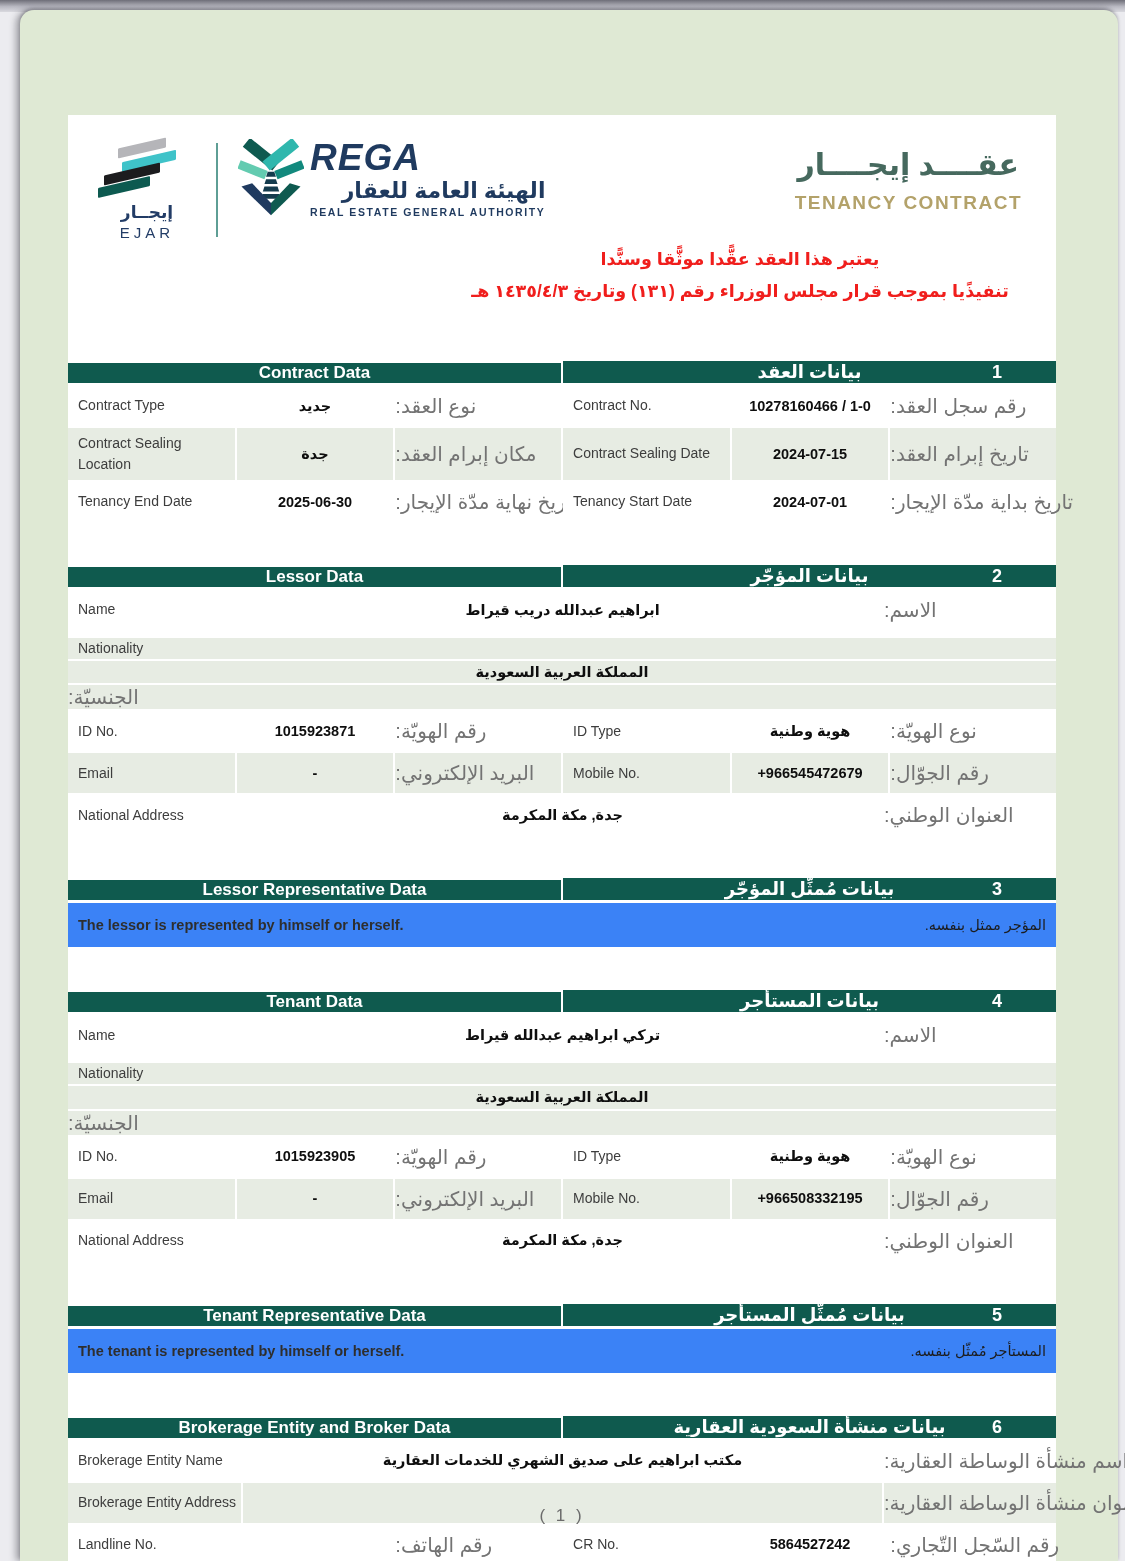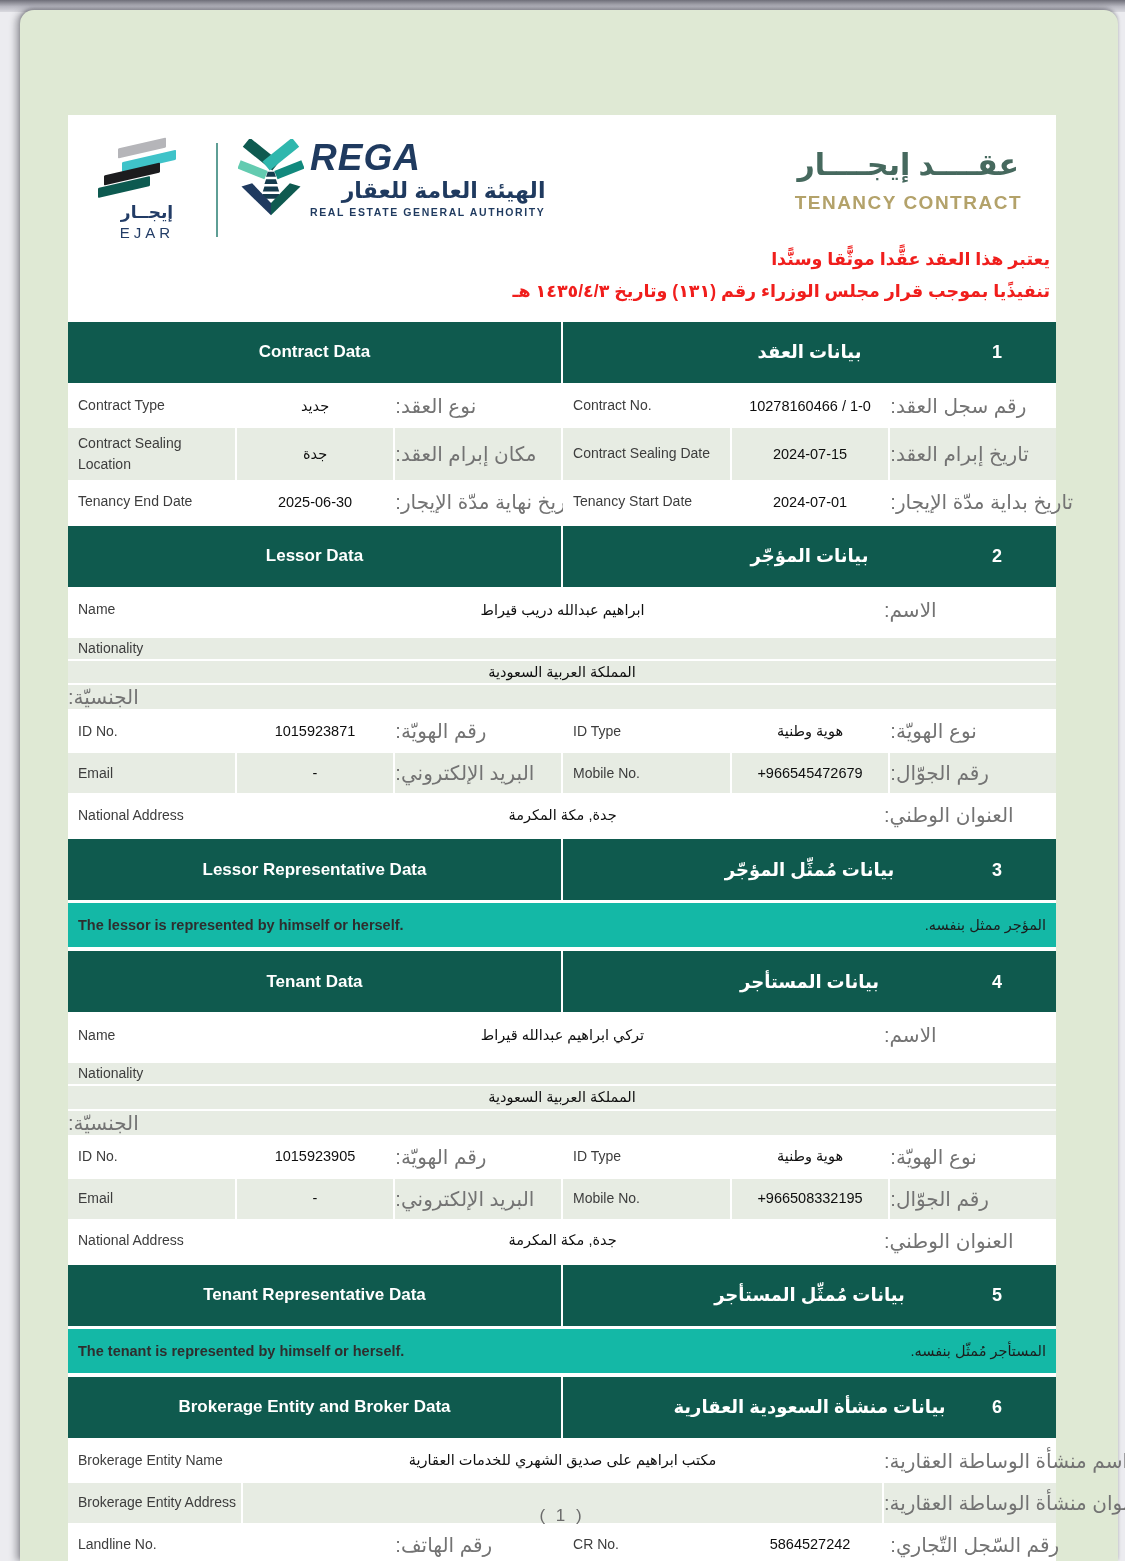--- a/index.html
+++ b/index.html
@@ -38,44 +38,44 @@
   .logo-divider{width:2px;height:94px;background:#5e9e95;margin:6px 20px 0 14px;}
   .rega-logo{display:flex;align-items:flex-start;padding-top:2px;}
   .rega-text{margin-left:6px;}
   .rega-name{font-size:37px;font-weight:bold;color:#1f3a5f;letter-spacing:1px;line-height:1;font-style:italic;}
   .rega-ar{font-size:22px;font-weight:bold;color:#1f3a5f;text-align:right;direction:rtl;line-height:1.2;margin-top:2px;}
   .rega-sub{font-size:10.5px;font-weight:bold;color:#1f3a5f;letter-spacing:1.6px;margin-top:2px;}
   .titles{margin-left:auto;text-align:center;padding:10px 24px 0 0;}
   .title-ar{font-size:30px;font-weight:bold;color:#46695e;direction:rtl;}
   .title-en{font-size:19px;font-weight:bold;color:#b3a26a;letter-spacing:1.5px;margin-top:10px;}
   .disclaimer{
-    width:620px;margin:2px 6px 0 auto;
+    width:620px;margin:2px 6px 0 auto;text-align:center;
     color:#f01e1c;font-weight:bold;font-size:17.5px;line-height:1.85;direction:rtl;
   }
   
   .table-area{margin-top:14px;}
-  .sec-header{display:flex;height:61px;margin-top:4px;margin-bottom:3px;}
+  .sec-header{display:flex;height:61px;margin-top:4px;margin-bottom:3px;align-items:flex-end;}
   .sec-half{background:#0f5a4e;color:#fff;display:flex;align-items:center;justify-content:center;}
   .sec-left{width:493px;font-weight:bold;font-size:17px;}
   .sec-right{width:493px;margin-left:2px;position:relative;font-weight:bold;}
   .sec-title-ar{font-size:18px;direction:rtl;}
   .sec-num{position:absolute;right:54px;top:50%;transform:translateY(-50%);font-size:18px;}
   .row{display:flex;gap:2px;margin-bottom:2px;min-height:40px;}
   .cell{background:#ffffff;display:flex;align-items:center;flex:1 1 0;min-width:0;}
   .row.alt .cell{background:#e7ece3;}
   .c-en{justify-content:flex-start;padding-left:10px;font-size:14px;color:#3d3d3d;line-height:1.5;}
-  .c-val{justify-content:center;font-weight:normal;font-size:14.5px;color:#0e0e0e;text-align:center;line-height:1.55;}
+  .c-val{justify-content:center;font-weight:bold;font-size:14.5px;color:#0e0e0e;text-align:center;line-height:1.55;}
   .c-ar{justify-content:flex-end;padding-right:9px;font-size:20px;color:#737373;direction:rtl;white-space:nowrap;}
   .row-tall{min-height:52px;}
   .row-xtall{min-height:62px;flex-direction:column;}
   .row-broker{min-height:56px;}
   .row-single .c-en{flex:0 0 163px;}
   .row-single .c-ar{flex:0 0 163px;}
   .row-single .c-val{flex:1 1 auto;}
-  .sentence{display:flex;justify-content:space-between;align-items:center;min-height:44px;background:#14b8a6;padding:0 10px;margin-bottom:2px;}
+  .sentence{display:flex;justify-content:space-between;align-items:center;min-height:44px;background:#3b82f6;padding:0 10px;margin-bottom:2px;}
   .sent-en{font-size:14.5px;font-weight:bold;color:#2e2e2e;}
   .sent-ar{font-size:14.5px;color:#1c1c1c;direction:rtl;}
   .page-num{
     position:absolute;left:48px;top:1496px;width:988px;text-align:center;
     color:#6b6b6b;font-size:17px;letter-spacing:3px;
   }
 </style>
 </head>
 <body>
 

